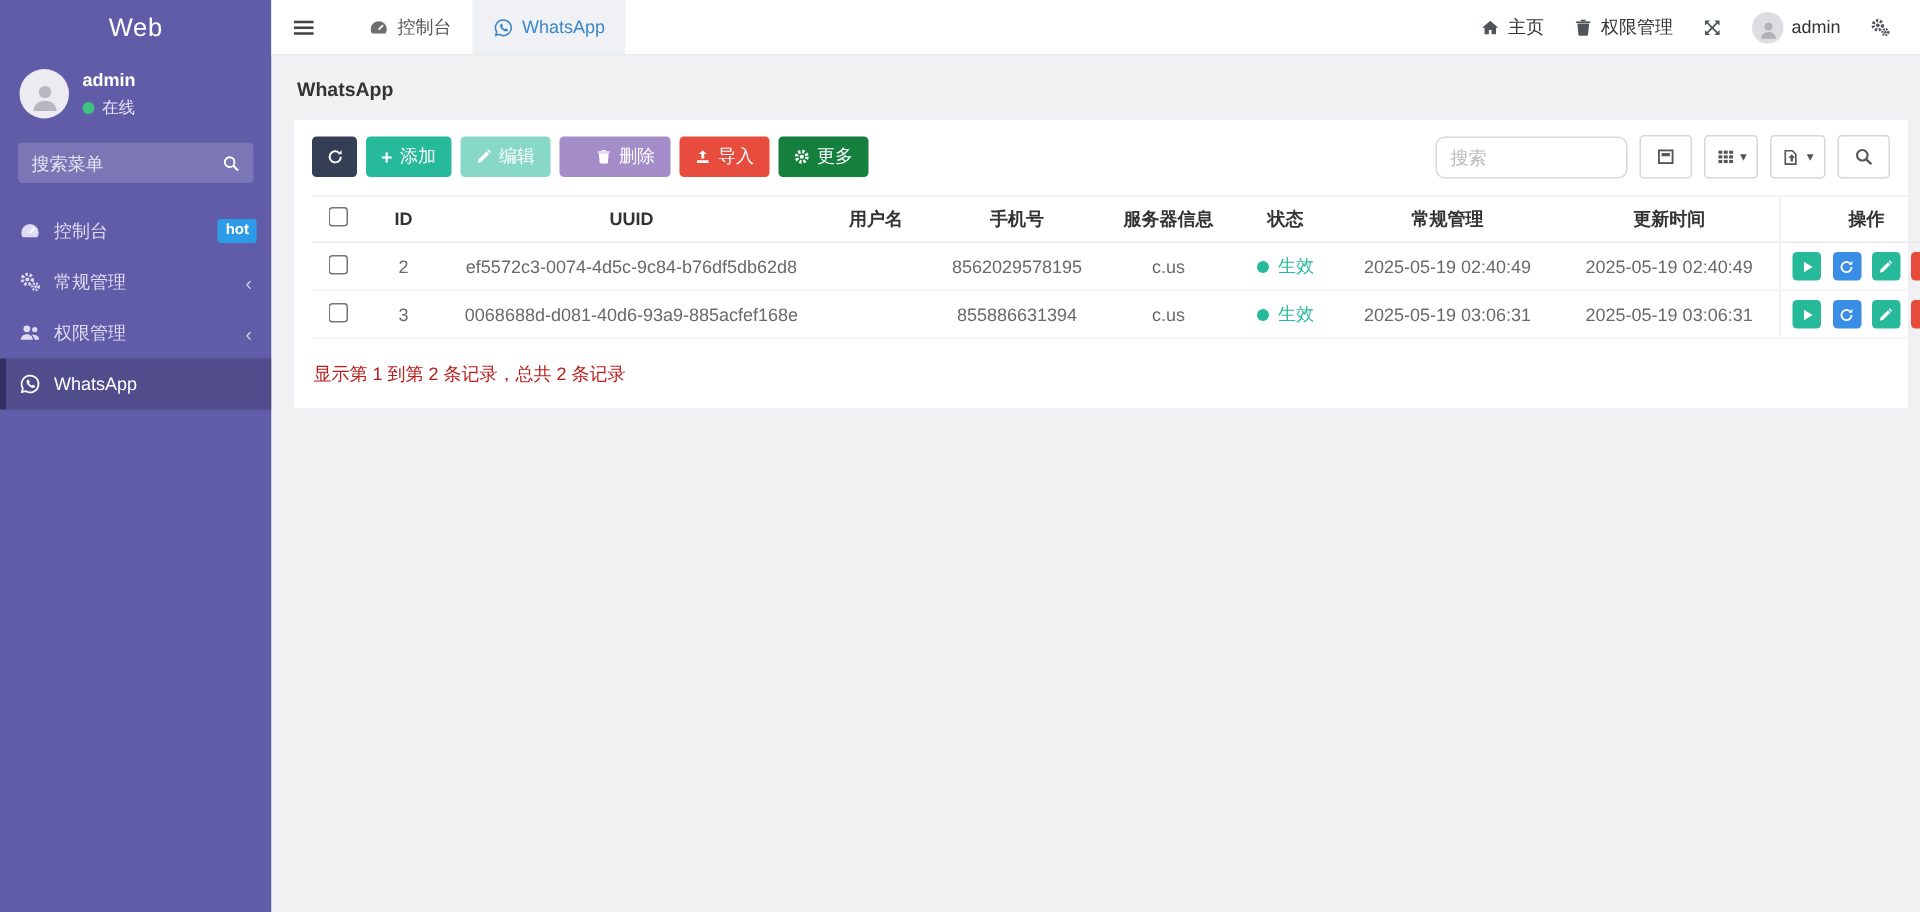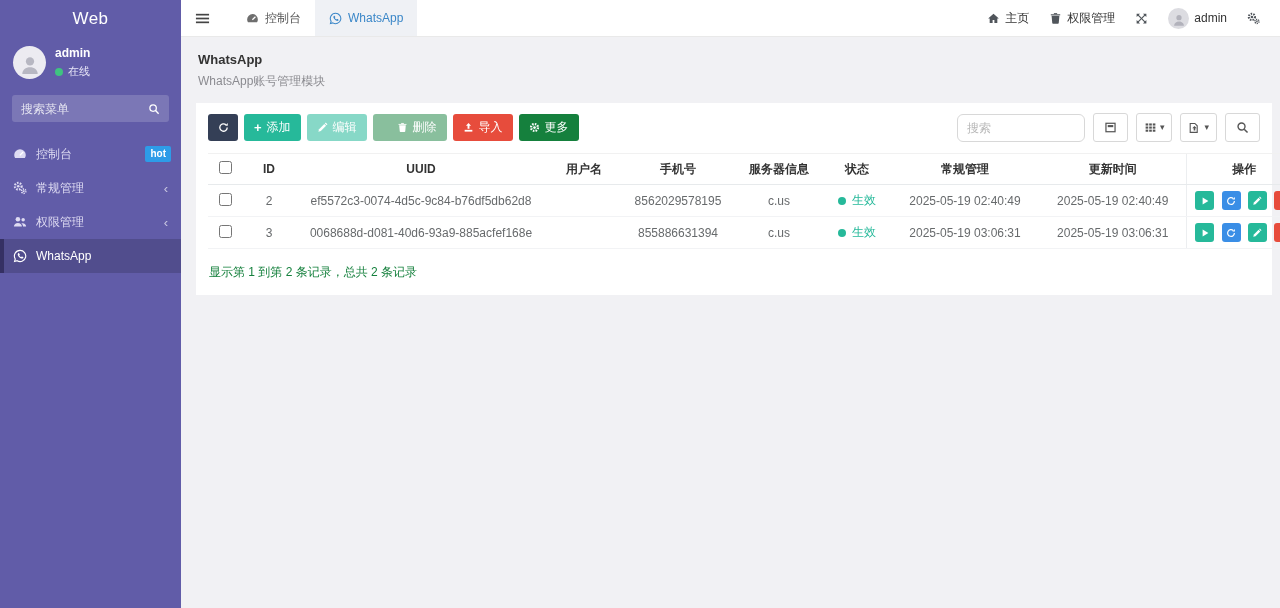--- a/index.html
+++ b/index.html
@@ -49,21 +49,21 @@
   .ph-sub { font-size:12px; color:#8b8b90; margin-top:6px; }
 
   .panel { background:#fff; margin:0 8px 0 15px; padding-bottom:14px; }
   .toolbar { display:flex; align-items:center; padding:10px 12px 11px; }
   .btn-group-left { display:flex; gap:6px; }
   .btn { height:27px; display:inline-flex; align-items:center; gap:5px; border:none; border-radius:3px; color:#fff; font-size:12px; padding:0 10px; cursor:pointer; font-family:inherit; }
   .btn svg { width:11px; height:11px; }
   .btn-refresh { width:30px; padding:0; justify-content:center; background:#343f56; }
   .btn-add { background:#26b99a; }
   .btn-edit { background:#26b99a; opacity:.55; }
-  .btn-del { background:#15803d; opacity:.5;padding-left:24px; }
+  .btn-del { background:#4c1d95; opacity:.5;padding-left:24px; }
   .btn-import { background:#e74c3c; }
   .btn-more { background:#15803d; }
   .bplus { font-size:13px; font-weight:bold; line-height:1; }
   .toolbar-right { margin-left:auto; display:flex; align-items:center; gap:8px; }
   .search-input { width:128px; height:28px; border:1px solid #d8d8d8; border-radius:6px; padding:0 9px; font-size:12px; color:#555; outline:none; font-family:inherit;}
   .search-input::placeholder { color:#b9b9b9; }
   .icon-btn { min-width:35px; height:29px; border:1px solid #d8d8d8; background:#fff; border-radius:3px; display:inline-flex; align-items:center; justify-content:center; gap:3px; color:#555; cursor:pointer; padding:0 7px;}
   .icon-btn svg { width:13px; height:13px; }
   .caret { font-size:9px; color:#555; line-height:1; }
 
@@ -72,21 +72,21 @@
   tbody td { height:32px; text-align:center; border-bottom:1px solid #f2f3f5; white-space:nowrap; overflow:hidden; }
   .col-op { border-left:1px solid #eceef0; }
   .status-wrap { display:inline-flex; align-items:center; gap:6px; color:#26b99a; }
   .status-dot { width:8px; height:8px; border-radius:50%; background:#26b99a; }
   .action-btn { width:19px; height:19px; border:none; border-radius:3px; display:inline-flex; align-items:center; justify-content:center; color:#fff; margin:0 2px; cursor:pointer; vertical-align:middle; }
   .action-btn svg { width:10px; height:10px; }
   .a-play { background:#26b99a; }
   .a-refresh { background:#3a8ee6; }
   .a-edit { background:#26b99a; }
   .a-del { background:#e74c3c; }
-  .summary { font-size:12px; color:#15803d; padding:15px 13px 0; }
+  .summary { font-size:12px; color:#b91c1c; padding:15px 13px 0; }
   input[type=checkbox]{ width:13px; height:13px; cursor:pointer; }
 </style>
 </head>
 <body>
 
 <svg width="0" height="0" style="position:absolute">
   <defs>
     <symbol id="i-menu" viewBox="0 0 16 16">
         <rect x="1" y="3" width="14" height="1.8" fill="currentColor"></rect>
         <rect x="1" y="7.1" width="14" height="1.8" fill="currentColor"></rect>
@@ -295,21 +295,20 @@
       <div class="tb-item">
         <svg>
             <use href="#i-gears"></use>
           </svg>
       </div>
     </div>
   </div>
 
   <div class="page-header">
     <div class="ph-title">WhatsApp</div>
-    <div class="ph-sub">WhatsApp账号管理模块</div>
   </div>
 
   <div class="panel">
     <div class="toolbar">
       <div class="btn-group-left">
         <button class="btn btn-refresh">
             <svg>
               <use href="#i-refresh"></use>
             </svg>
           </button>

